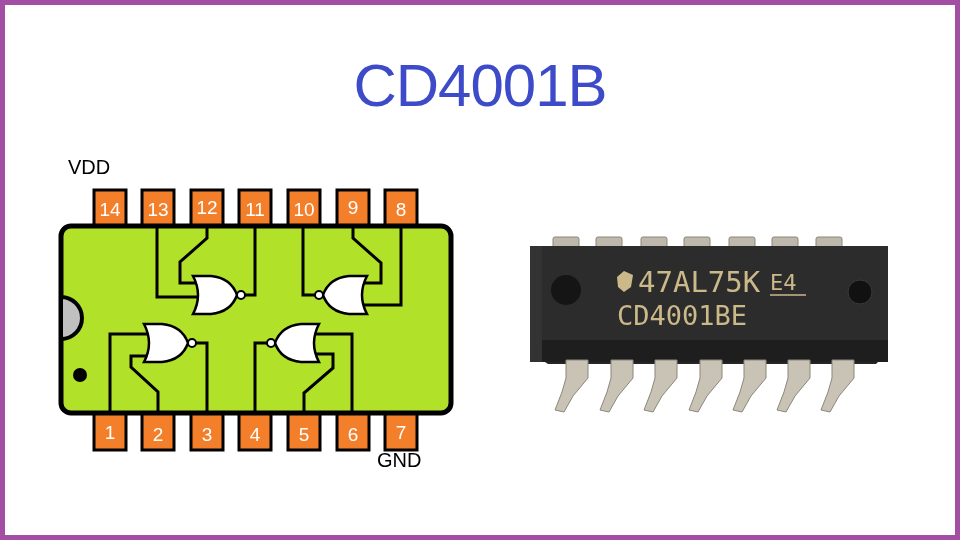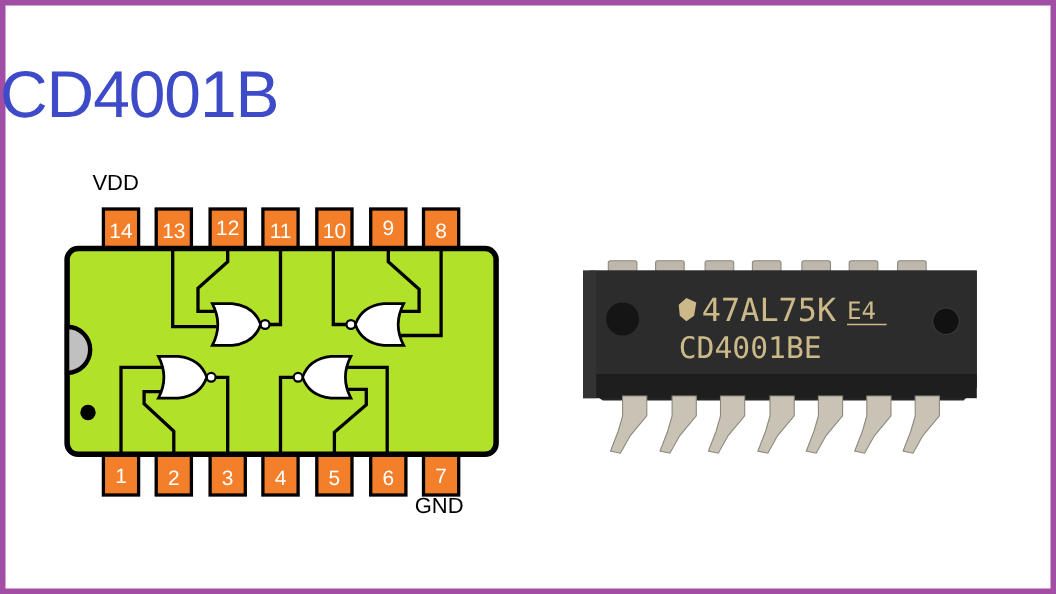--- a/index.html
+++ b/index.html
@@ -1,31 +1,31 @@
 <!DOCTYPE html>
 <html><head>
   <meta charset="utf-8">
   <style>
     html, body { margin: 0; padding: 0; }
     body { width: 960px; height: 540px; position: relative; background: #ffffff; overflow: hidden; font-family: "Liberation Sans", sans-serif; }
     .frame { position: absolute; left: 0; top: 0; width: 960px; height: 540px; box-sizing: border-box; border: 5px solid #a24ea4; }
-    .title { position: absolute; left: 0; top: 50px; width: 960px; color: #3d4bc9; font-size: 60px; line-height: 72px; letter-spacing: -1px; }
+    .title { position: absolute; left: 0; top: 50px; width: 960px; text-align: center; color: #3d4bc9; font-size: 60px; line-height: 72px; letter-spacing: -1px; }
     .label { position: absolute; font-size: 20px; color: #000; }
     svg.diagram { position: absolute; left: 0; top: 0; }
     .pin-num { font-family: "Liberation Sans", sans-serif; font-size: 19px; fill: #ffffff; text-anchor: middle; }
     .chip-text { font-family: "DejaVu Sans Mono", monospace; fill: #cbb98a; }
   </style>
 </head>
 <body>
 
 <div class="frame"></div>
 
 <div class="title">CD4001B</div>
 
-<div class="label" style="left:84px; top:156px;">VDD</div>
+<div class="label" style="left:68px; top:156px;">VDD</div>
 <div class="label" style="left:377px; top:449px;">GND</div>
 
 <svg class="diagram" width="960" height="540" viewBox="0 0 960 540">
   <defs>
 
     <g id="nor-right">
       <path d="M0,0 L18,0 Q38,2 44,19 Q38,36 18,38 L0,38 Q10,19 0,0 Z" fill="#ffffff" stroke="#000" stroke-width="2.5"></path>
       <circle cx="48" cy="19" r="4" fill="#ffffff" stroke="#000" stroke-width="2"></circle>
     </g>
     <g id="nor-left">

